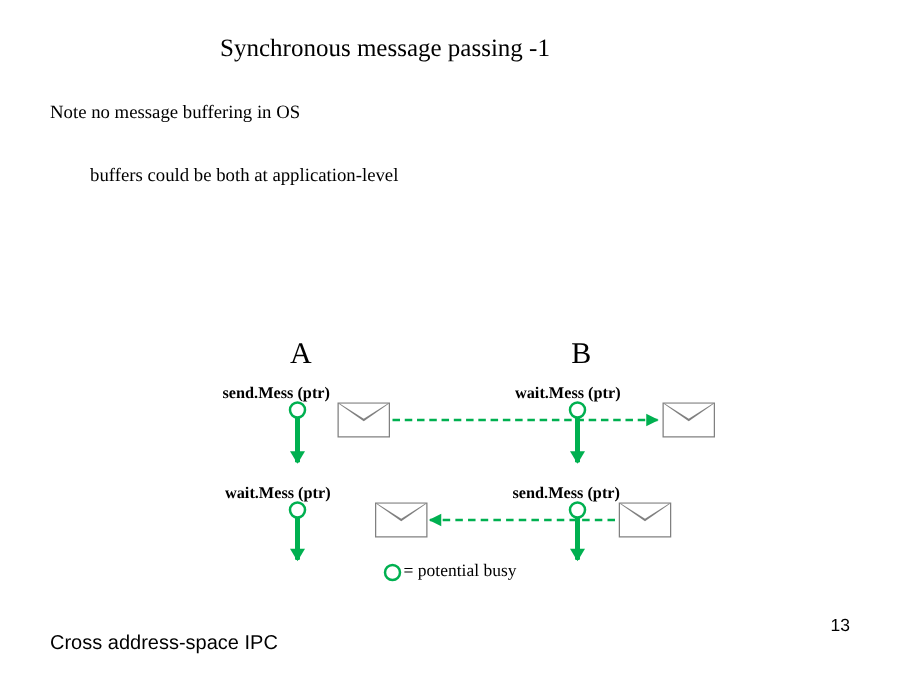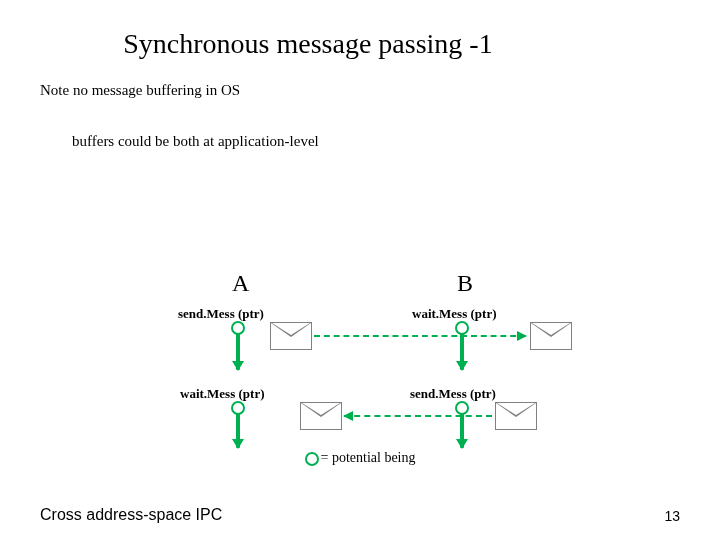--- a/index.html
+++ b/index.html
@@ -12,21 +12,21 @@
     color: #000;
     position: relative;
     overflow: hidden;
   }
   .title {
     position: absolute;
     top: 28px;
     left: 0;
     width: 616px;
     text-align: center;
-    font-size: 28px;
+    font-size: 20px;
   }
   .body-text {
     position: absolute;
     top: 80px;
     left: 40px;
     width: 640px;
     font-size: 15px;
     line-height: 1.35;
   }
   .body-text p { margin: 0 0 10px 0; }
@@ -135,21 +135,21 @@
   }
   .footer-left {
     position: absolute;
     bottom: 16px;
     left: 40px;
     font-family: Arial, Helvetica, sans-serif;
     font-size: 16px;
   }
   .footer-right {
     position: absolute;
-    bottom: 16px;
+    bottom: 32px;
     right: 40px;
     font-family: Arial, Helvetica, sans-serif;
     font-size: 14px;
   }
 </style>
 </head>
 <body>
 
 <div class="title">Synchronous message passing -1</div>
 
@@ -189,17 +189,17 @@
   <div class="vline" style="top:132px; left:460px; height:46px;"></div>
   <div class="dot" style="top:131px; left:455px;"></div>
 
   <div class="env" style="top:132px; left:300px;"></div>
   <div class="env" style="top:132px; left:495px;"></div>
 
   <div class="hline-left" style="top:145px; left:344px; width:148px;"></div>
 </div>
 
 <div class="legend">
-  <span class="dot"></span><span>=</span><span> potential being</span>
+  <span class="dot"></span><span>=</span><span> potential busy</span>
 </div>
 
 <div class="footer-left">Cross address-space IPC</div>
 <div class="footer-right">13</div>
 
 </body></html>

